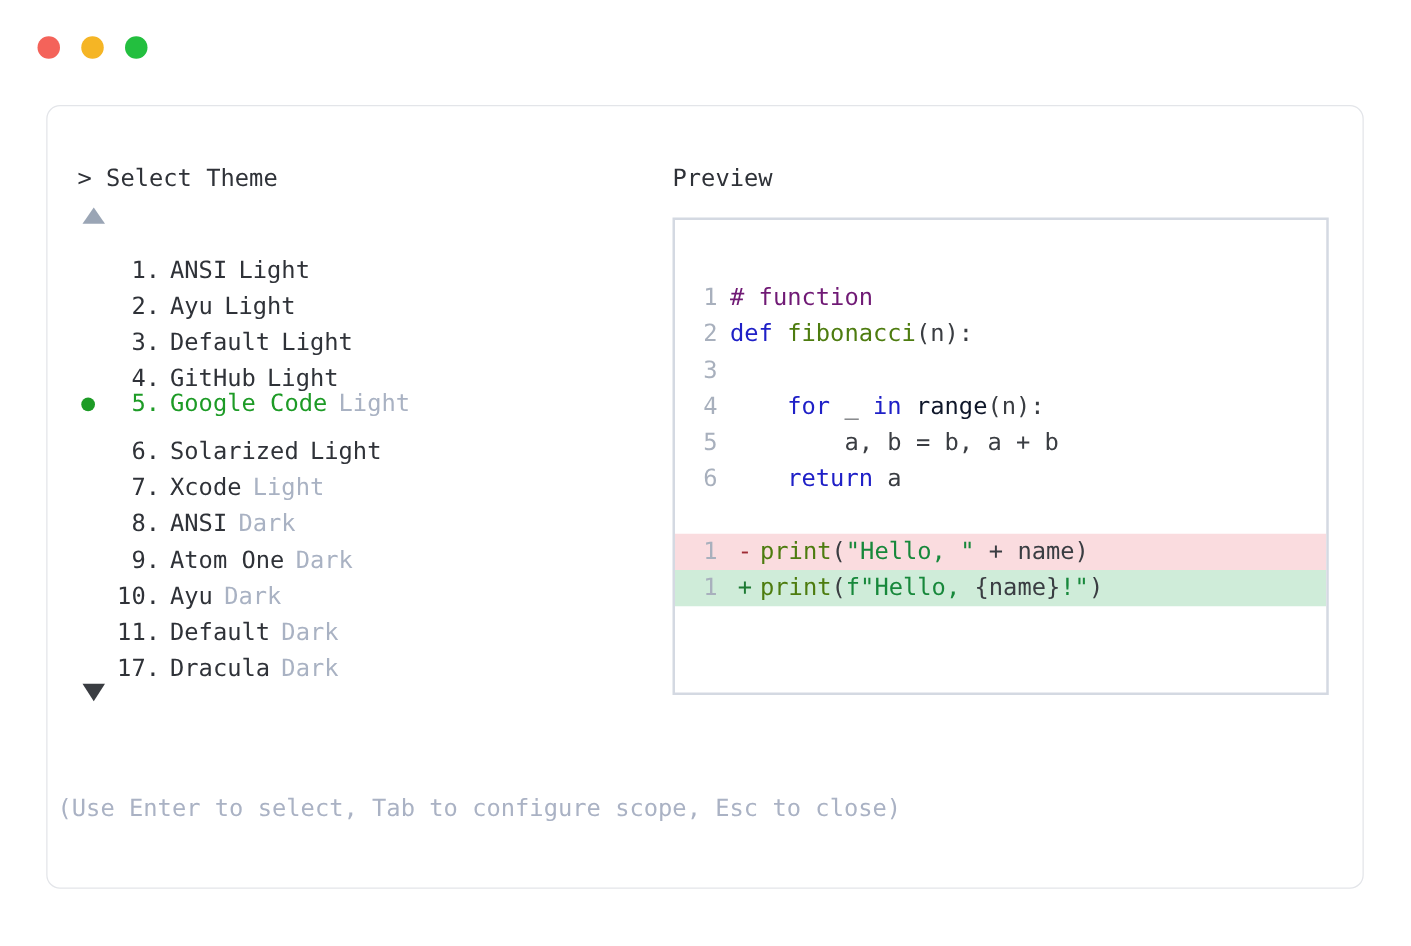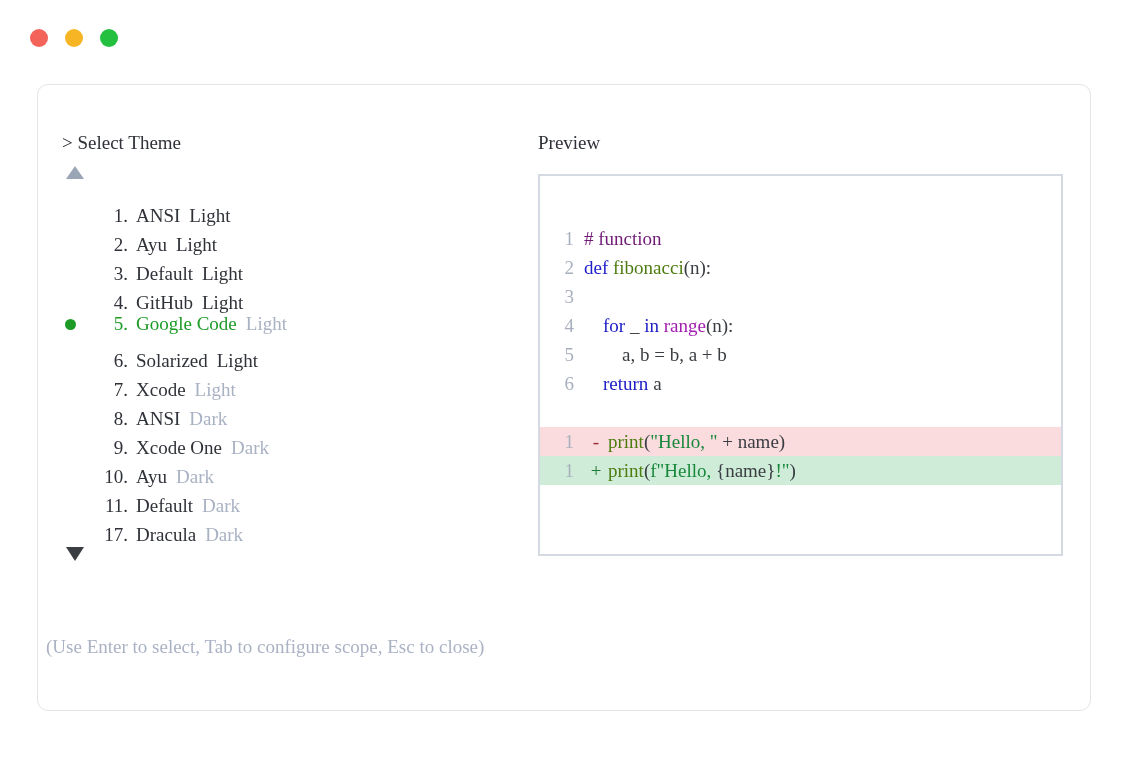--- a/index.html
+++ b/index.html
@@ -27,21 +27,21 @@
   .card {
     position: absolute;
     left: 37px; top: 84px;
     width: 1054px; height: 627px;
     background: #ffffff;
     border: 1px solid #e3e5e9;
     border-radius: 11px;
   }
 
   
-  .columns { position: absolute; left: 0; top: 0; right: 0; bottom: 0; font-family: Liberation Serif, serif; }
+  .columns { position: absolute; left: 0; top: 0; right: 0; bottom: 0; }
 
   .col-left  { position: absolute; left: 24px; top: 46px; width: 470px; }
   .col-right { position: absolute; left: 500px; top: 46px; width: 530px; }
 
   .section-title {
     font-size: 19px;
     line-height: 24px;
     color: #2f3238;
     white-space: pre;
     letter-spacing: 0px;
@@ -136,21 +136,21 @@
   .marker-del { color: #9e2a33; }
   .marker-add { color: #1d7a33; }
 
   
   .tok-comment  { color: #701a75; }
   .tok-keyword  { color: #1f20c7; font-weight: normal; }
   .tok-func     { color: #4d7c0f; }
   .tok-number   { color: #137a6e; }
   .tok-string   { color: #17883b; }
   .tok-plain    { color: #3a3d42; }
-  .tok-builtin  { color: #a21caf; }
+  .tok-builtin  { color: #0f172a; }
 </style>
 </head>
 <body>
 
 <div class="window">
 
   <div class="titlebar">
     <span class="dot dot-close"></span>
     <span class="dot dot-minimize"></span>
     <span class="dot dot-zoom"></span>
@@ -166,21 +166,21 @@
 
         <div class="theme-list" id="theme-list">
             <div class="theme-row plain"><span class="bullet-slot"></span><span class="row-index">1.</span><span class="row-name">ANSI</span><span class="row-variant">Light</span></div>
             <div class="theme-row plain"><span class="bullet-slot"></span><span class="row-index">2.</span><span class="row-name">Ayu</span><span class="row-variant">Light</span></div>
             <div class="theme-row plain"><span class="bullet-slot"></span><span class="row-index">3.</span><span class="row-name">Default</span><span class="row-variant">Light</span></div>
             <div class="theme-row plain"><span class="bullet-slot"></span><span class="row-index">4.</span><span class="row-name">GitHub</span><span class="row-variant">Light</span></div>
             <div class="theme-row selected"><span class="bullet-slot"><span class="bullet"></span></span><span class="row-index">5.</span><span class="row-name">Google Code</span><span class="row-variant">Light</span></div>
             <div class="theme-row plain"><span class="bullet-slot"></span><span class="row-index">6.</span><span class="row-name">Solarized</span><span class="row-variant">Light</span></div>
             <div class="theme-row"><span class="bullet-slot"></span><span class="row-index">7.</span><span class="row-name">Xcode</span><span class="row-variant">Light</span></div>
             <div class="theme-row"><span class="bullet-slot"></span><span class="row-index">8.</span><span class="row-name">ANSI</span><span class="row-variant">Dark</span></div>
-            <div class="theme-row"><span class="bullet-slot"></span><span class="row-index">9.</span><span class="row-name">Xcode One</span><span class="row-variant">Dark</span></div>
+            <div class="theme-row"><span class="bullet-slot"></span><span class="row-index">9.</span><span class="row-name">Atom One</span><span class="row-variant">Dark</span></div>
             <div class="theme-row"><span class="bullet-slot"></span><span class="row-index">10.</span><span class="row-name">Ayu</span><span class="row-variant">Dark</span></div>
             <div class="theme-row"><span class="bullet-slot"></span><span class="row-index">11.</span><span class="row-name">Default</span><span class="row-variant">Dark</span></div>
             <div class="theme-row"><span class="bullet-slot"></span><span class="row-index">17.</span><span class="row-name">Dracula</span><span class="row-variant">Dark</span></div>
           </div>
 
         <span class="arrow arrow-down"></span>
       </div>
 
       <div class="col-right">
         <div class="section-title">Preview</div>

